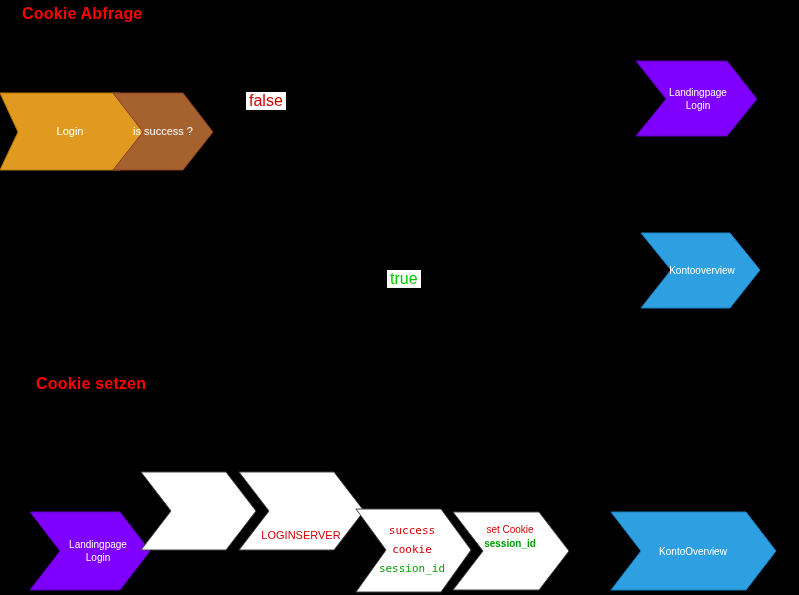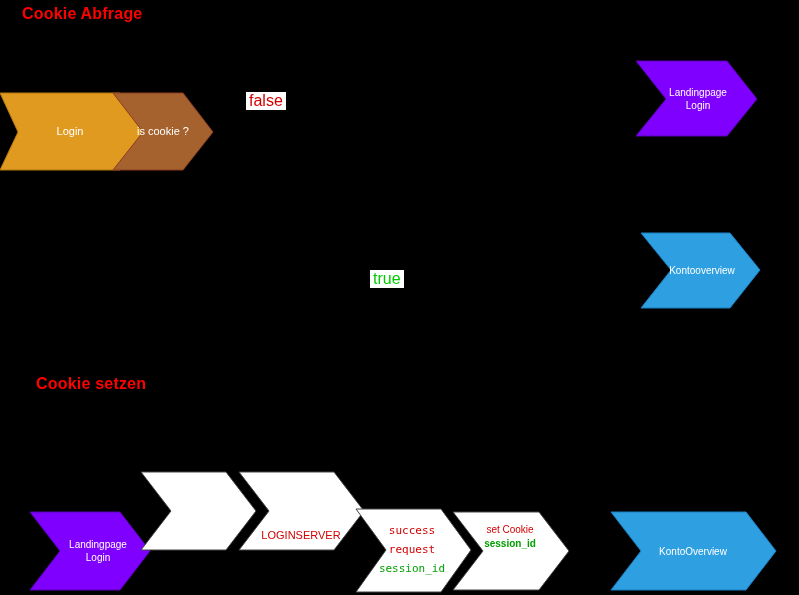--- a/index.html
+++ b/index.html
@@ -42,46 +42,46 @@
     <polygon points="239,472 334,472 364,511 334,550 239,550 269,511" stroke="#444444" stroke-width="1" fill="#ffffff"></polygon>
     <polygon points="356,509 441,509 471,550 441,592 356,592 386,550" stroke="#444444" stroke-width="1" fill="#ffffff"></polygon>
     <polygon points="453,512 539,512 569,551 539,590 453,590 483,551" stroke="#444444" stroke-width="1" fill="#ffffff"></polygon>
     <polygon points="611,512 746,512 776,551 746,590 611,590 641,551" stroke="#1b7fc0" stroke-width="1" fill="#2e9fe0"></polygon>
   </svg>
 
   <div class="overlay section-label" style="left:22px; top:5px;">Cookie Abfrage</div>
   <div class="overlay section-label" style="left:22px; top:375px;margin-left:14px;">Cookie setzen</div>
 
   <div class="overlay node-label center" style="left:10px; top:125px; width:120px;">Login</div>
-  <div class="overlay node-label center" style="left:113px; top:125px; width:100px;">is cookie ?</div>
+  <div class="overlay node-label center" style="left:113px; top:125px; width:100px;">is success ?</div>
 
   <div class="overlay" style="left:246px; top:92px;">
     <span class="branch-label red">false</span>
   </div>
-  <div class="overlay" style="left:370px; top:270px;">
+  <div class="overlay" style="left:387px; top:270px;">
     <span class="branch-label bright-green">true</span>
   </div>
 
   <div class="overlay node-label-sm center" style="left:648px; top:86px; width:100px;">
     <div>Landingpage</div>
     <div>Login</div>
   </div>
   <div class="overlay node-label-sm center" style="left:652px; top:264px; width:100px;">Kontooverview</div>
 
   <div class="overlay node-label-sm center" style="left:48px; top:538px; width:100px;">
     <div>Landingpage</div>
     <div>Login</div>
   </div>
 
 
   <div class="overlay center red" style="left:245px; top:505px; width:112px; font-size:11px;margin-top:24px;">LOGINSERVER</div>
 
   <div class="overlay center mono success-lines" style="left:362px; top:521px; width:100px;">
     <div class="red">success</div>
-    <div class="red">request</div>
+    <div class="red">cookie</div>
     <div class="green">session_id</div>
   </div>
 
   <div class="overlay center cookie-lines" style="left:460px; top:523px; width:100px;">
     <div class="red">set Cookie</div>
     <div class="green bold">session_id</div>
   </div>
 
   <div class="overlay node-label-sm center" style="left:638px; top:545px; width:110px;">KontoOverview</div>
 

